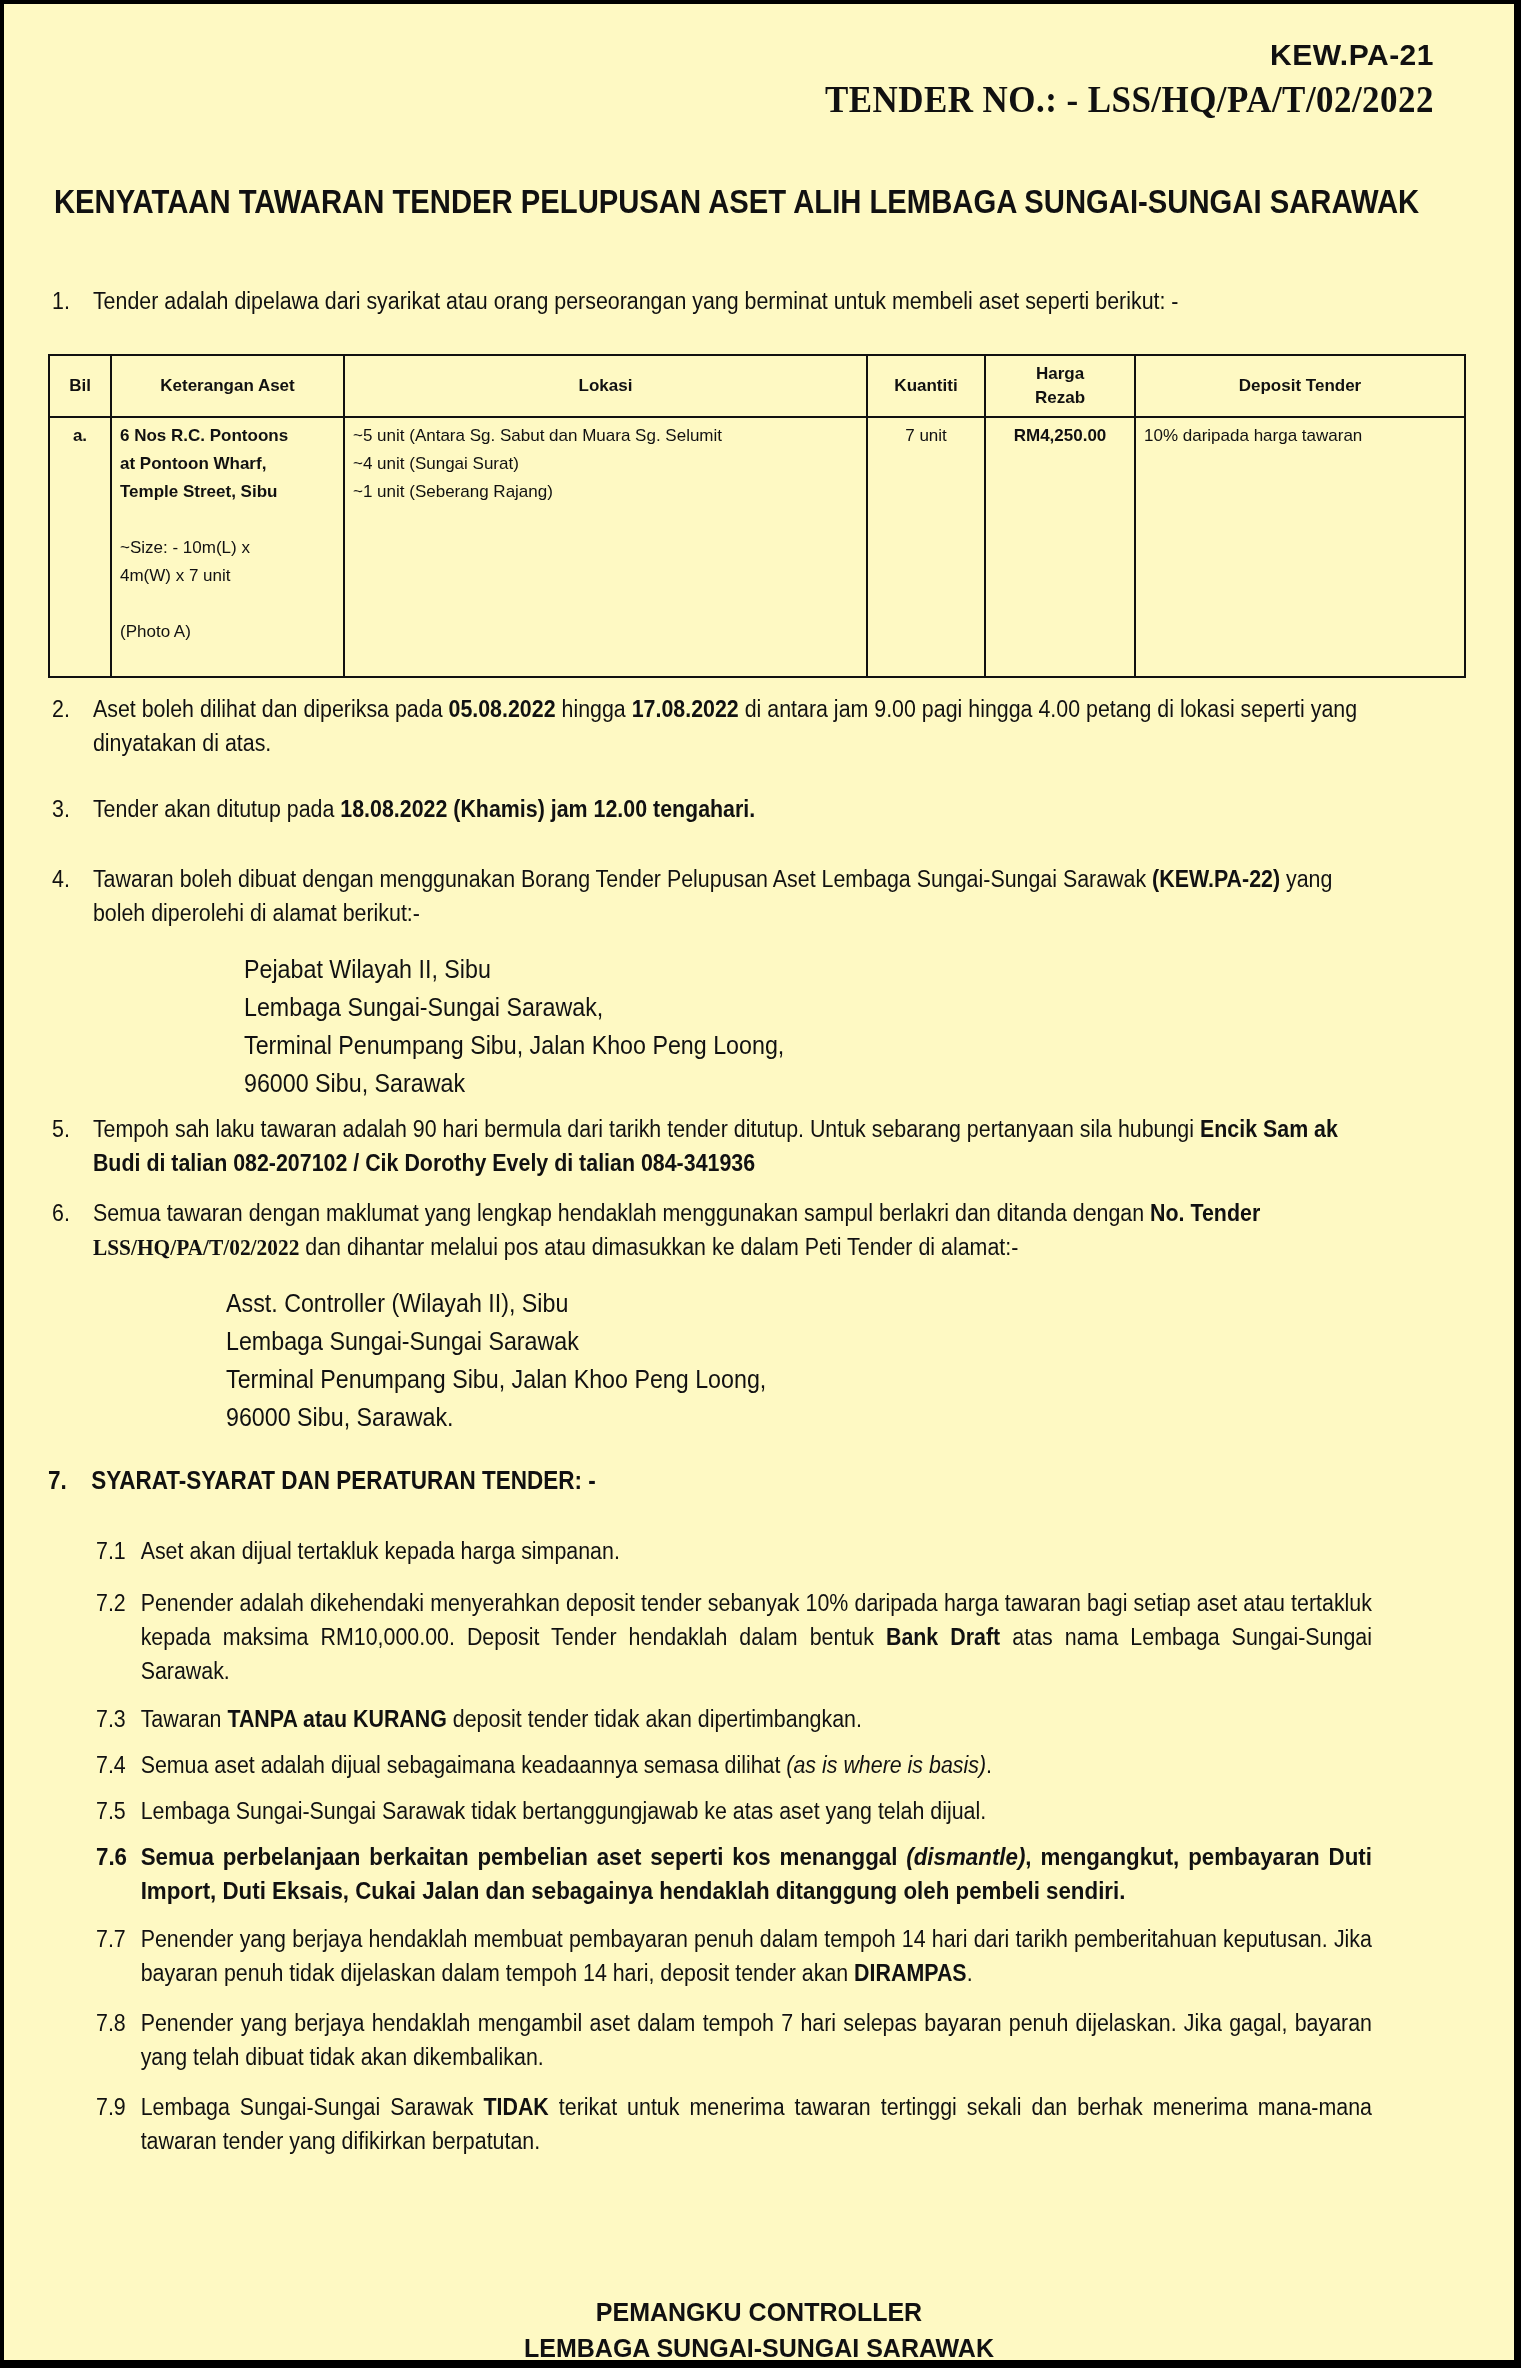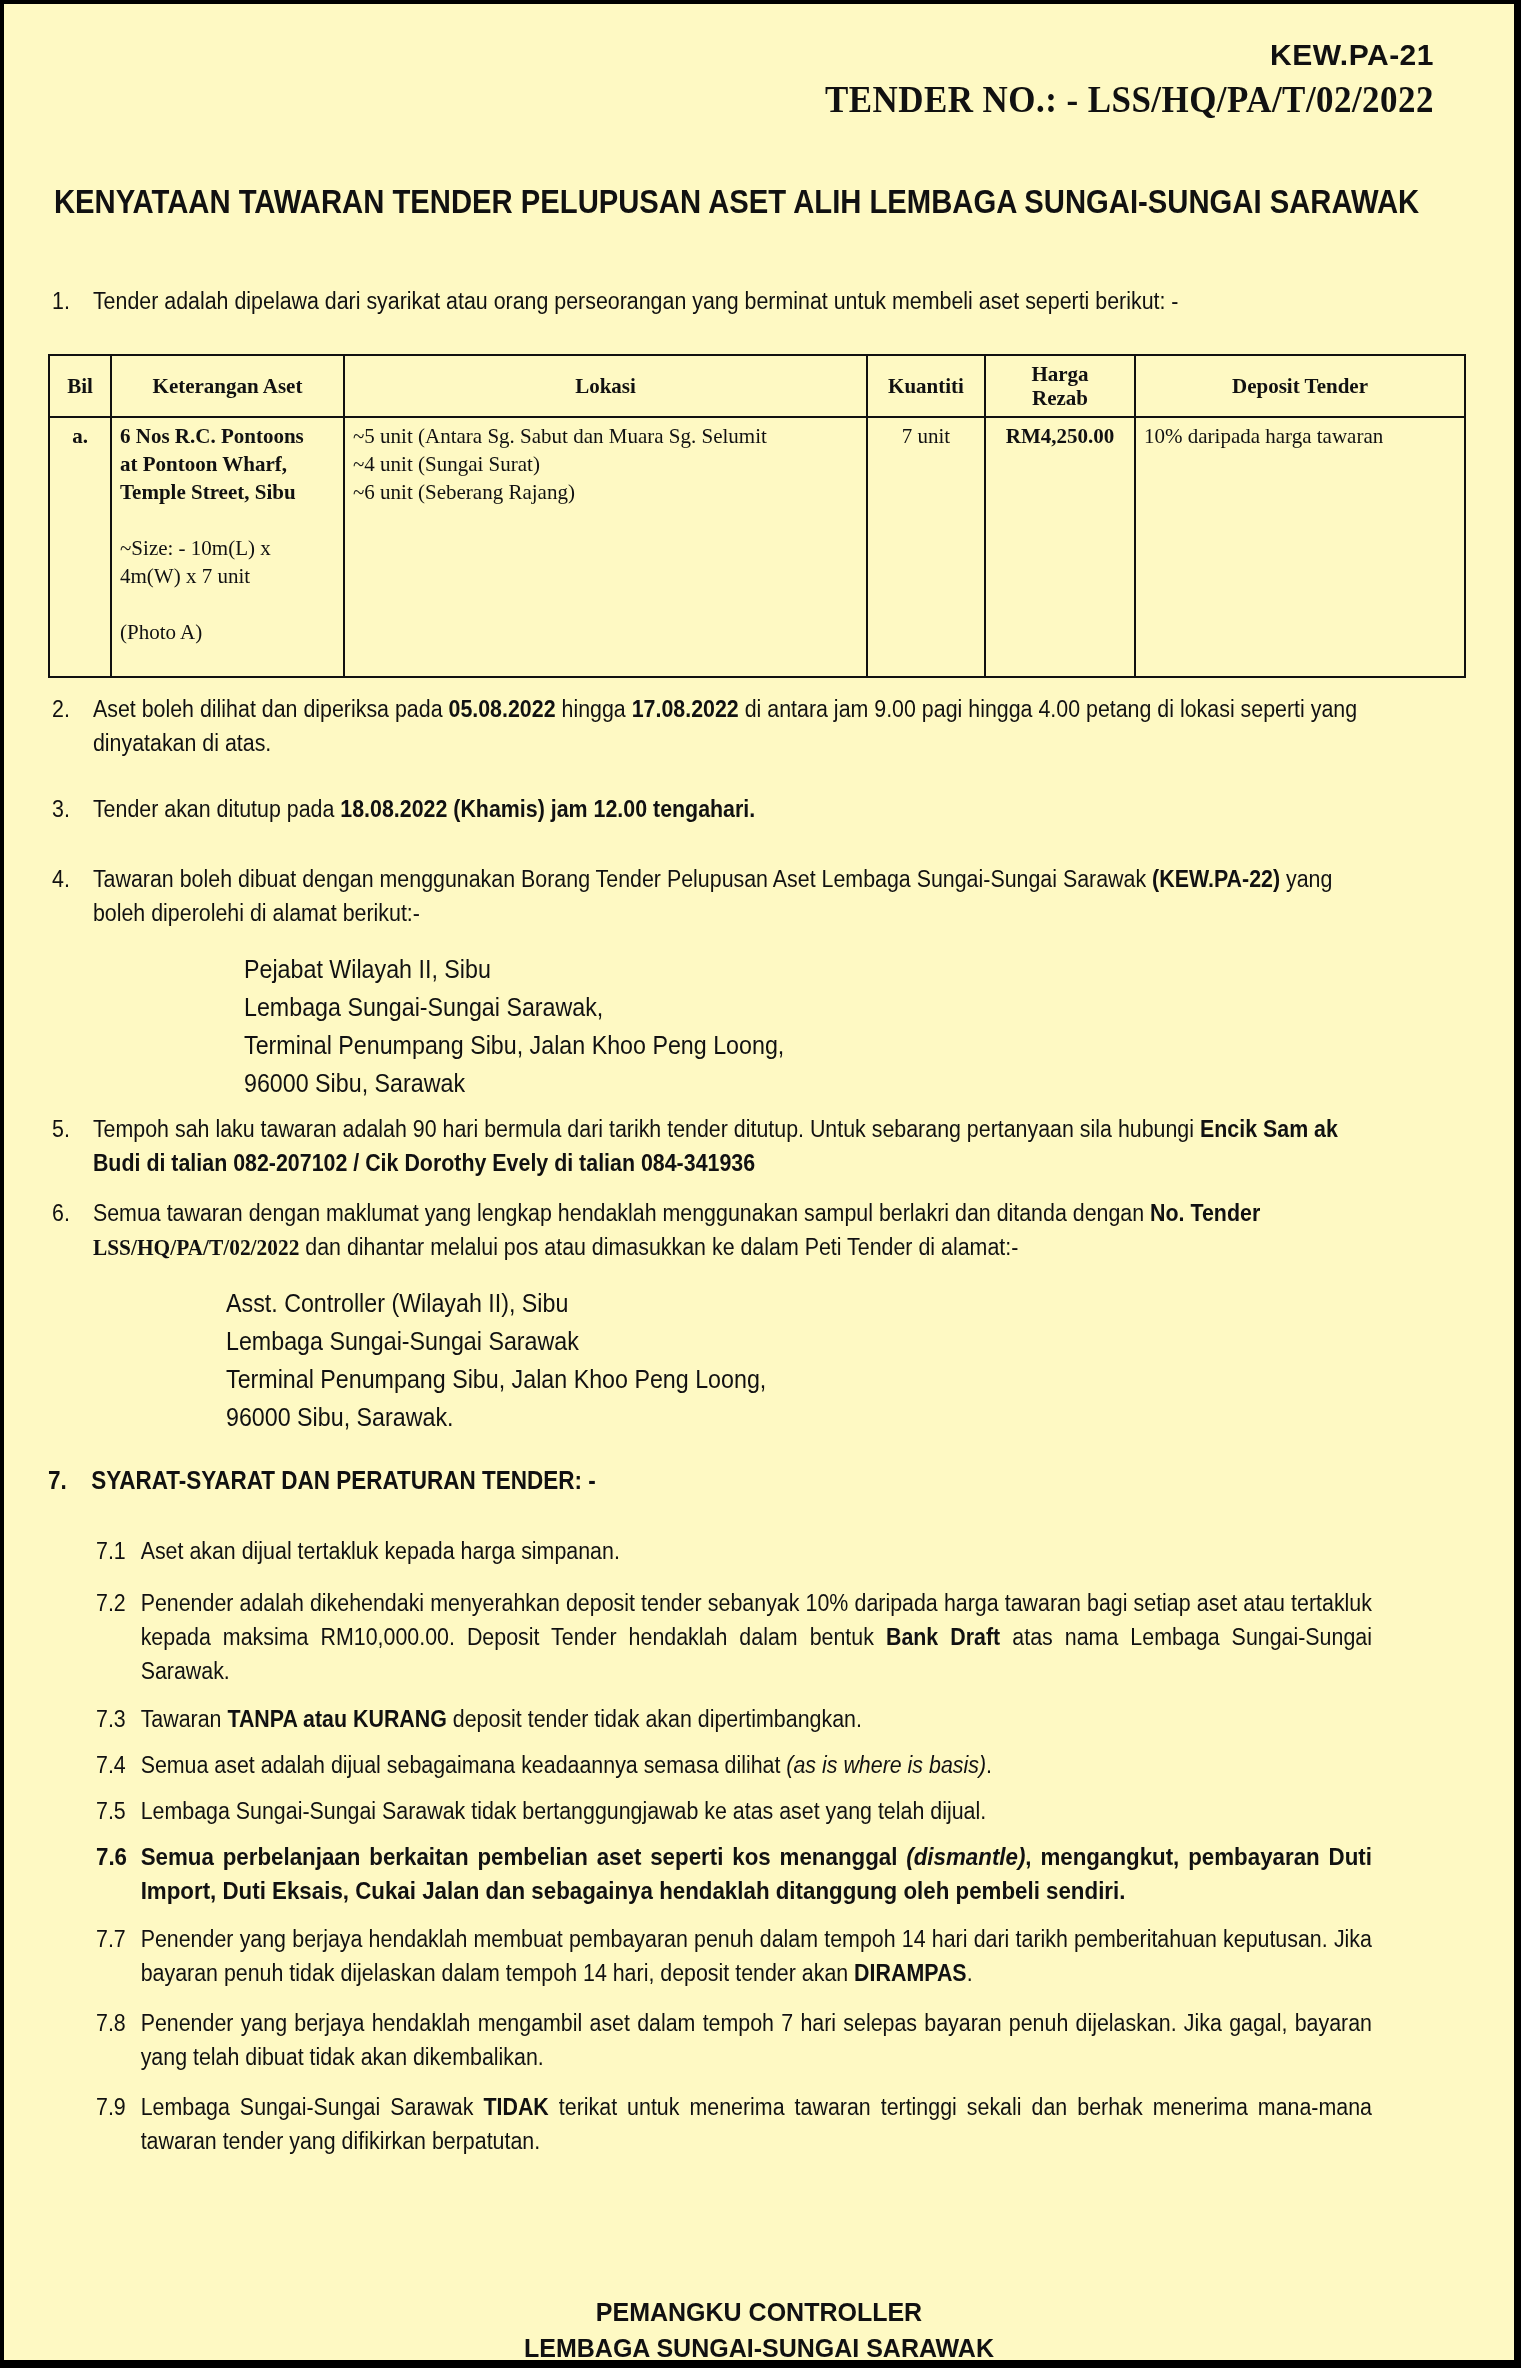--- a/index.html
+++ b/index.html
@@ -14,21 +14,21 @@
   .tender-no { right: 80px; top: 73px; font-family: "Liberation Serif", "DejaVu Serif", serif; font-weight: bold; font-size: 38px; letter-spacing: 0.5px; transform: scaleX(0.92); transform-origin: right center; }
   .title { left: 50px; top: 178px; width: 1410px; font-size: 34px; font-weight: bold; transform: scaleX(0.86); transform-origin: left center; white-space: nowrap; }
   .para { font-size: 23px; line-height: 34px; transform: scaleX(0.93); transform-origin: left top; }
   .num { position: absolute; left: 0; }
   .txt { position: absolute; left: 44px; right: 0; }
   b { font-weight: bold; }
   i { font-style: italic; }
 
   table.asset {
     position: absolute; left: 44px; top: 350px; width: 1418px;
-    border-collapse: collapse; font-size: 21px; font-family: Liberation Serif, serif;
+    border-collapse: collapse; font-size: 17px;
   }
   table.asset th, table.asset td { border: 2px solid #111; padding: 4px 8px; vertical-align: top; }
   table.asset th { font-weight: bold; text-align: center; vertical-align: middle; height: 56px; line-height: 24px; padding: 2px 8px; }
   table.asset td { height: 250px; line-height: 28px; }
   .c-bil { width: 44px; text-align: center; font-weight: bold; }
   .c-ket { width: 215px; }
   .c-lok { width: 505px; }
   .c-kua { width: 100px; text-align: center; }
   .c-har { width: 132px; text-align: center; font-weight: bold; }
   .c-dep { width: auto; margin-left: 20px; }
@@ -81,21 +81,21 @@
           <b class="line">Temple Street, Sibu</b>
           <span class="gap"></span>
           <span class="line">~Size: - 10m(L) x</span>
           <span class="line">4m(W) x 7 unit</span>
           <span class="gap"></span>
           <span class="line">(Photo A)</span>
         </td>
         <td class="c-lok">
           <span class="line">~5 unit (Antara Sg. Sabut dan Muara Sg. Selumit</span>
           <span class="line">~4 unit (Sungai Surat)</span>
-          <span class="line">~6 unit (Seberang Rajang)</span>
+          <span class="line">~1 unit (Seberang Rajang)</span>
         </td>
         <td class="c-kua">7 unit</td>
         <td class="c-har">RM4,250.00</td>
         <td class="c-dep">10% daripada harga tawaran</td>
       </tr>
     </tbody>
   </table>
 
   <div class="abs para" style="left:48px; top:688px; width:1420px; height:72px;">
     <span class="num">2.</span>

